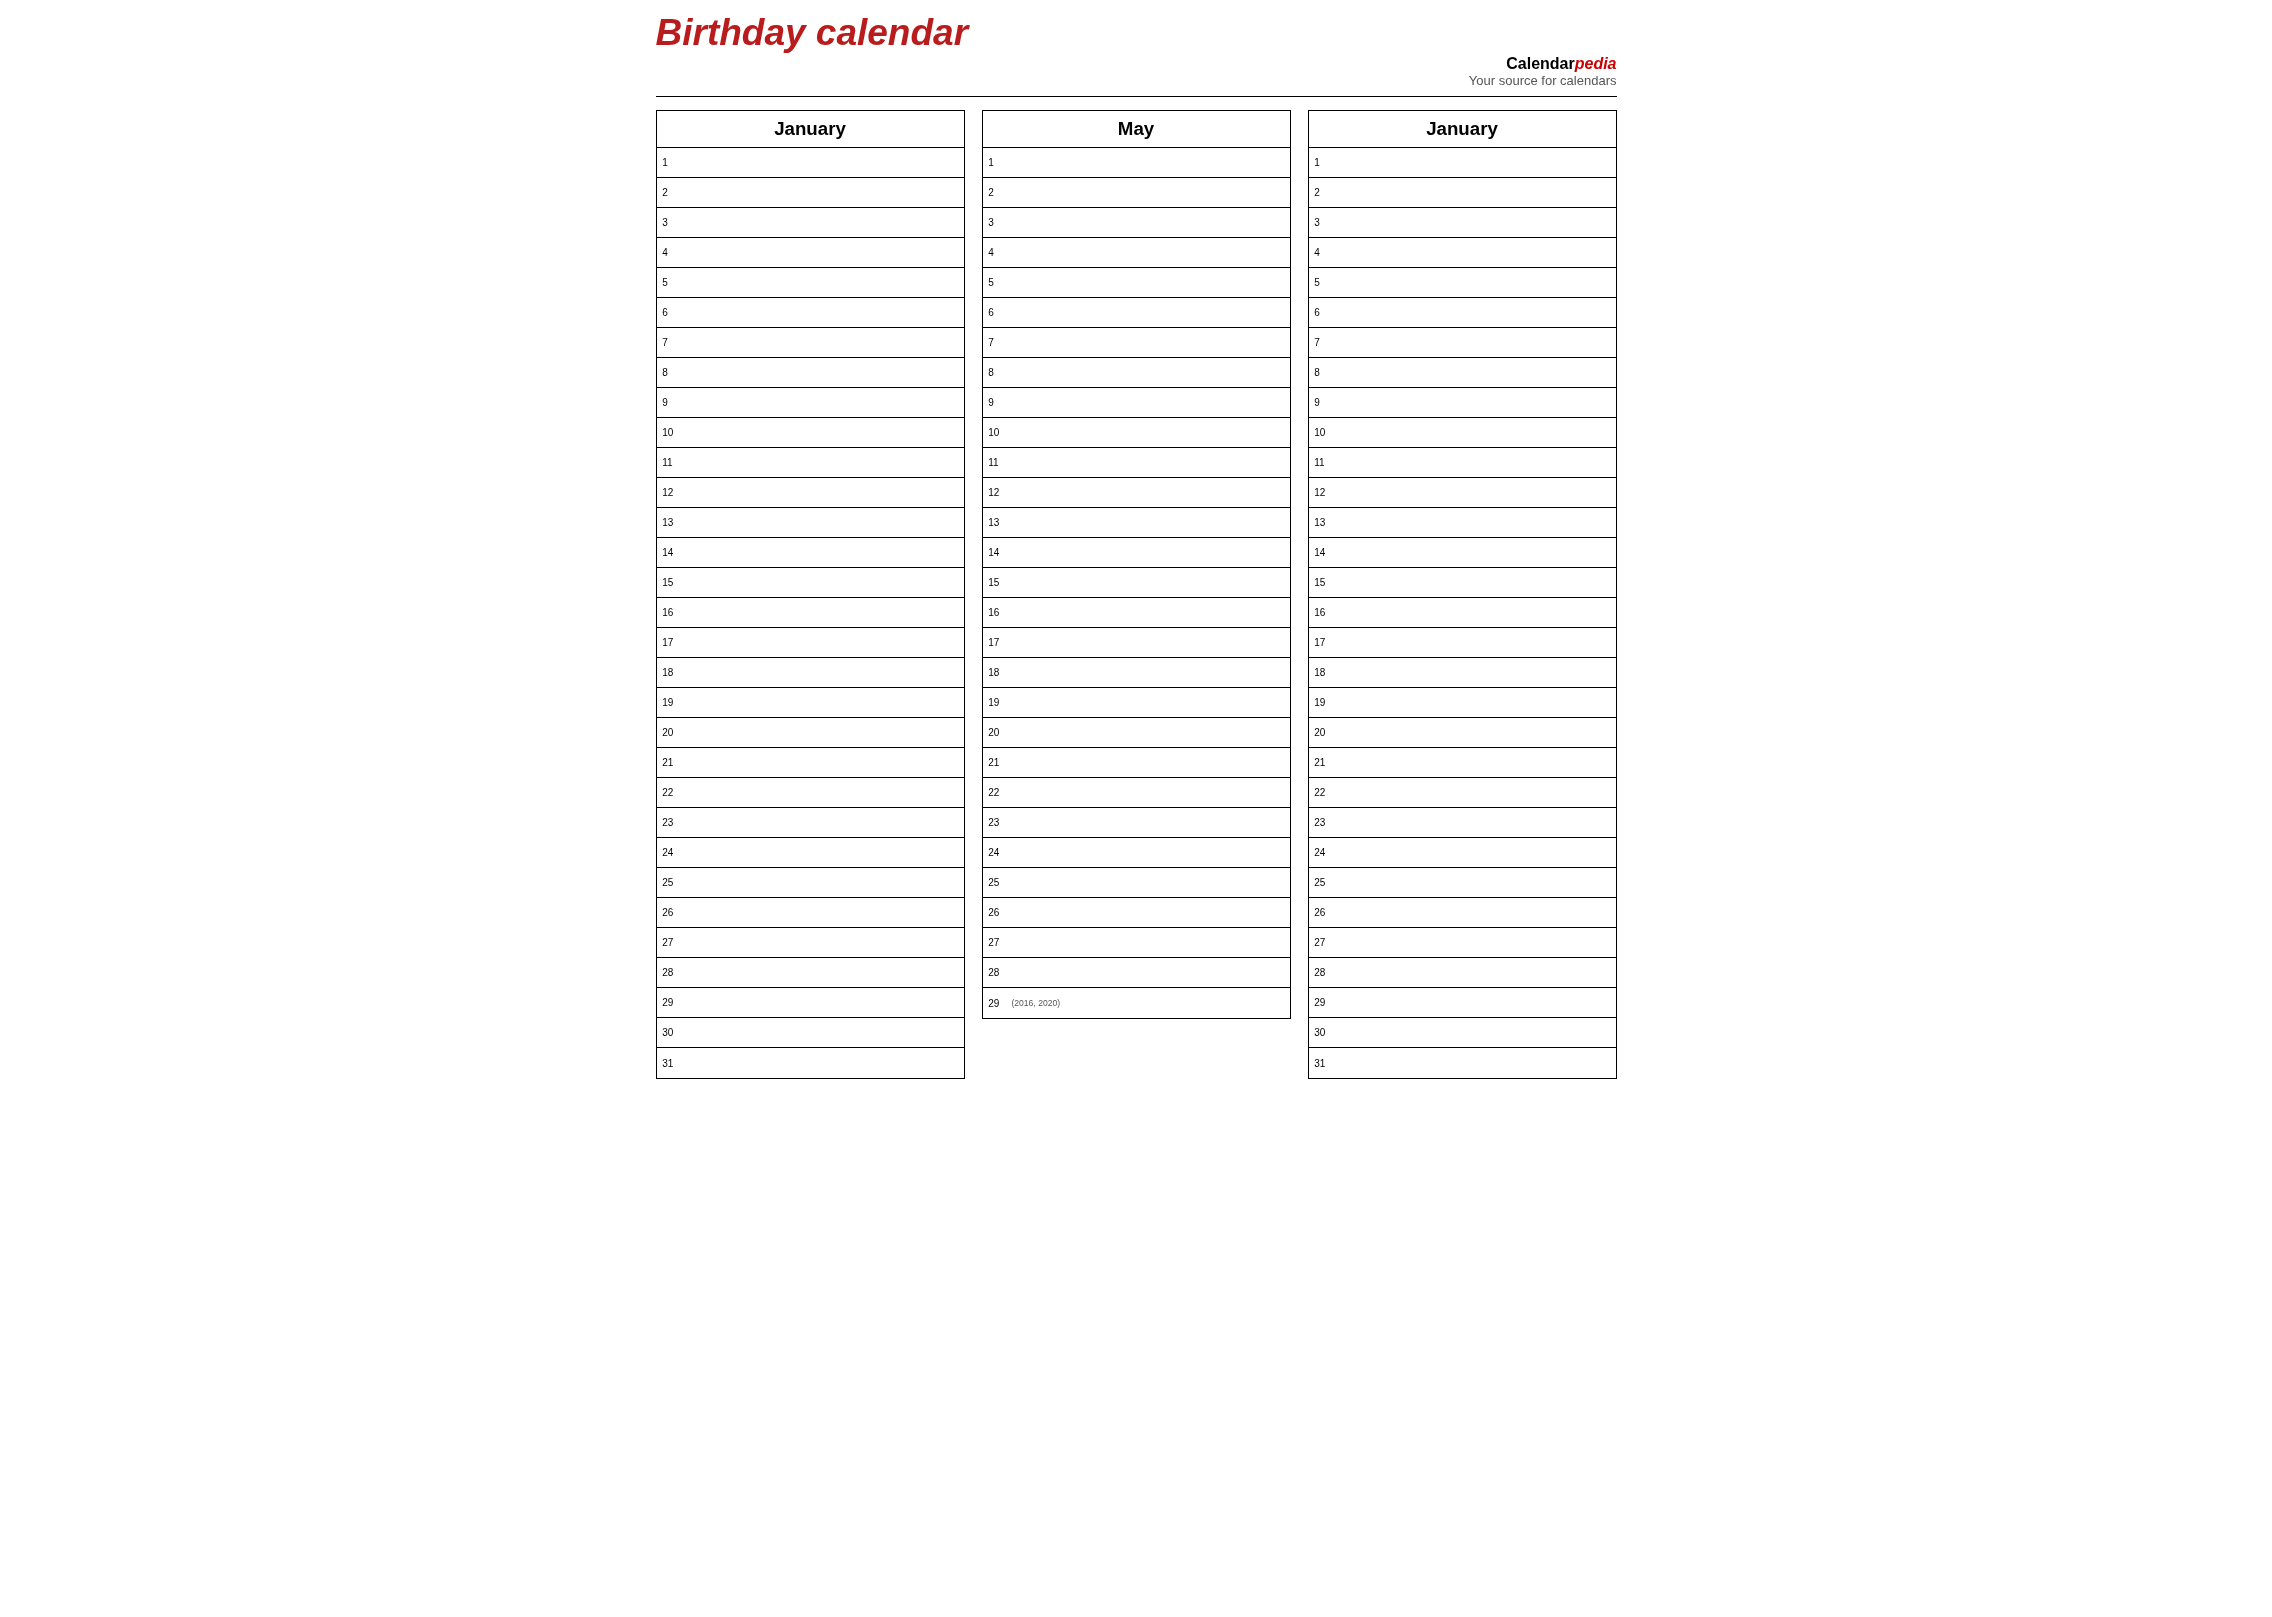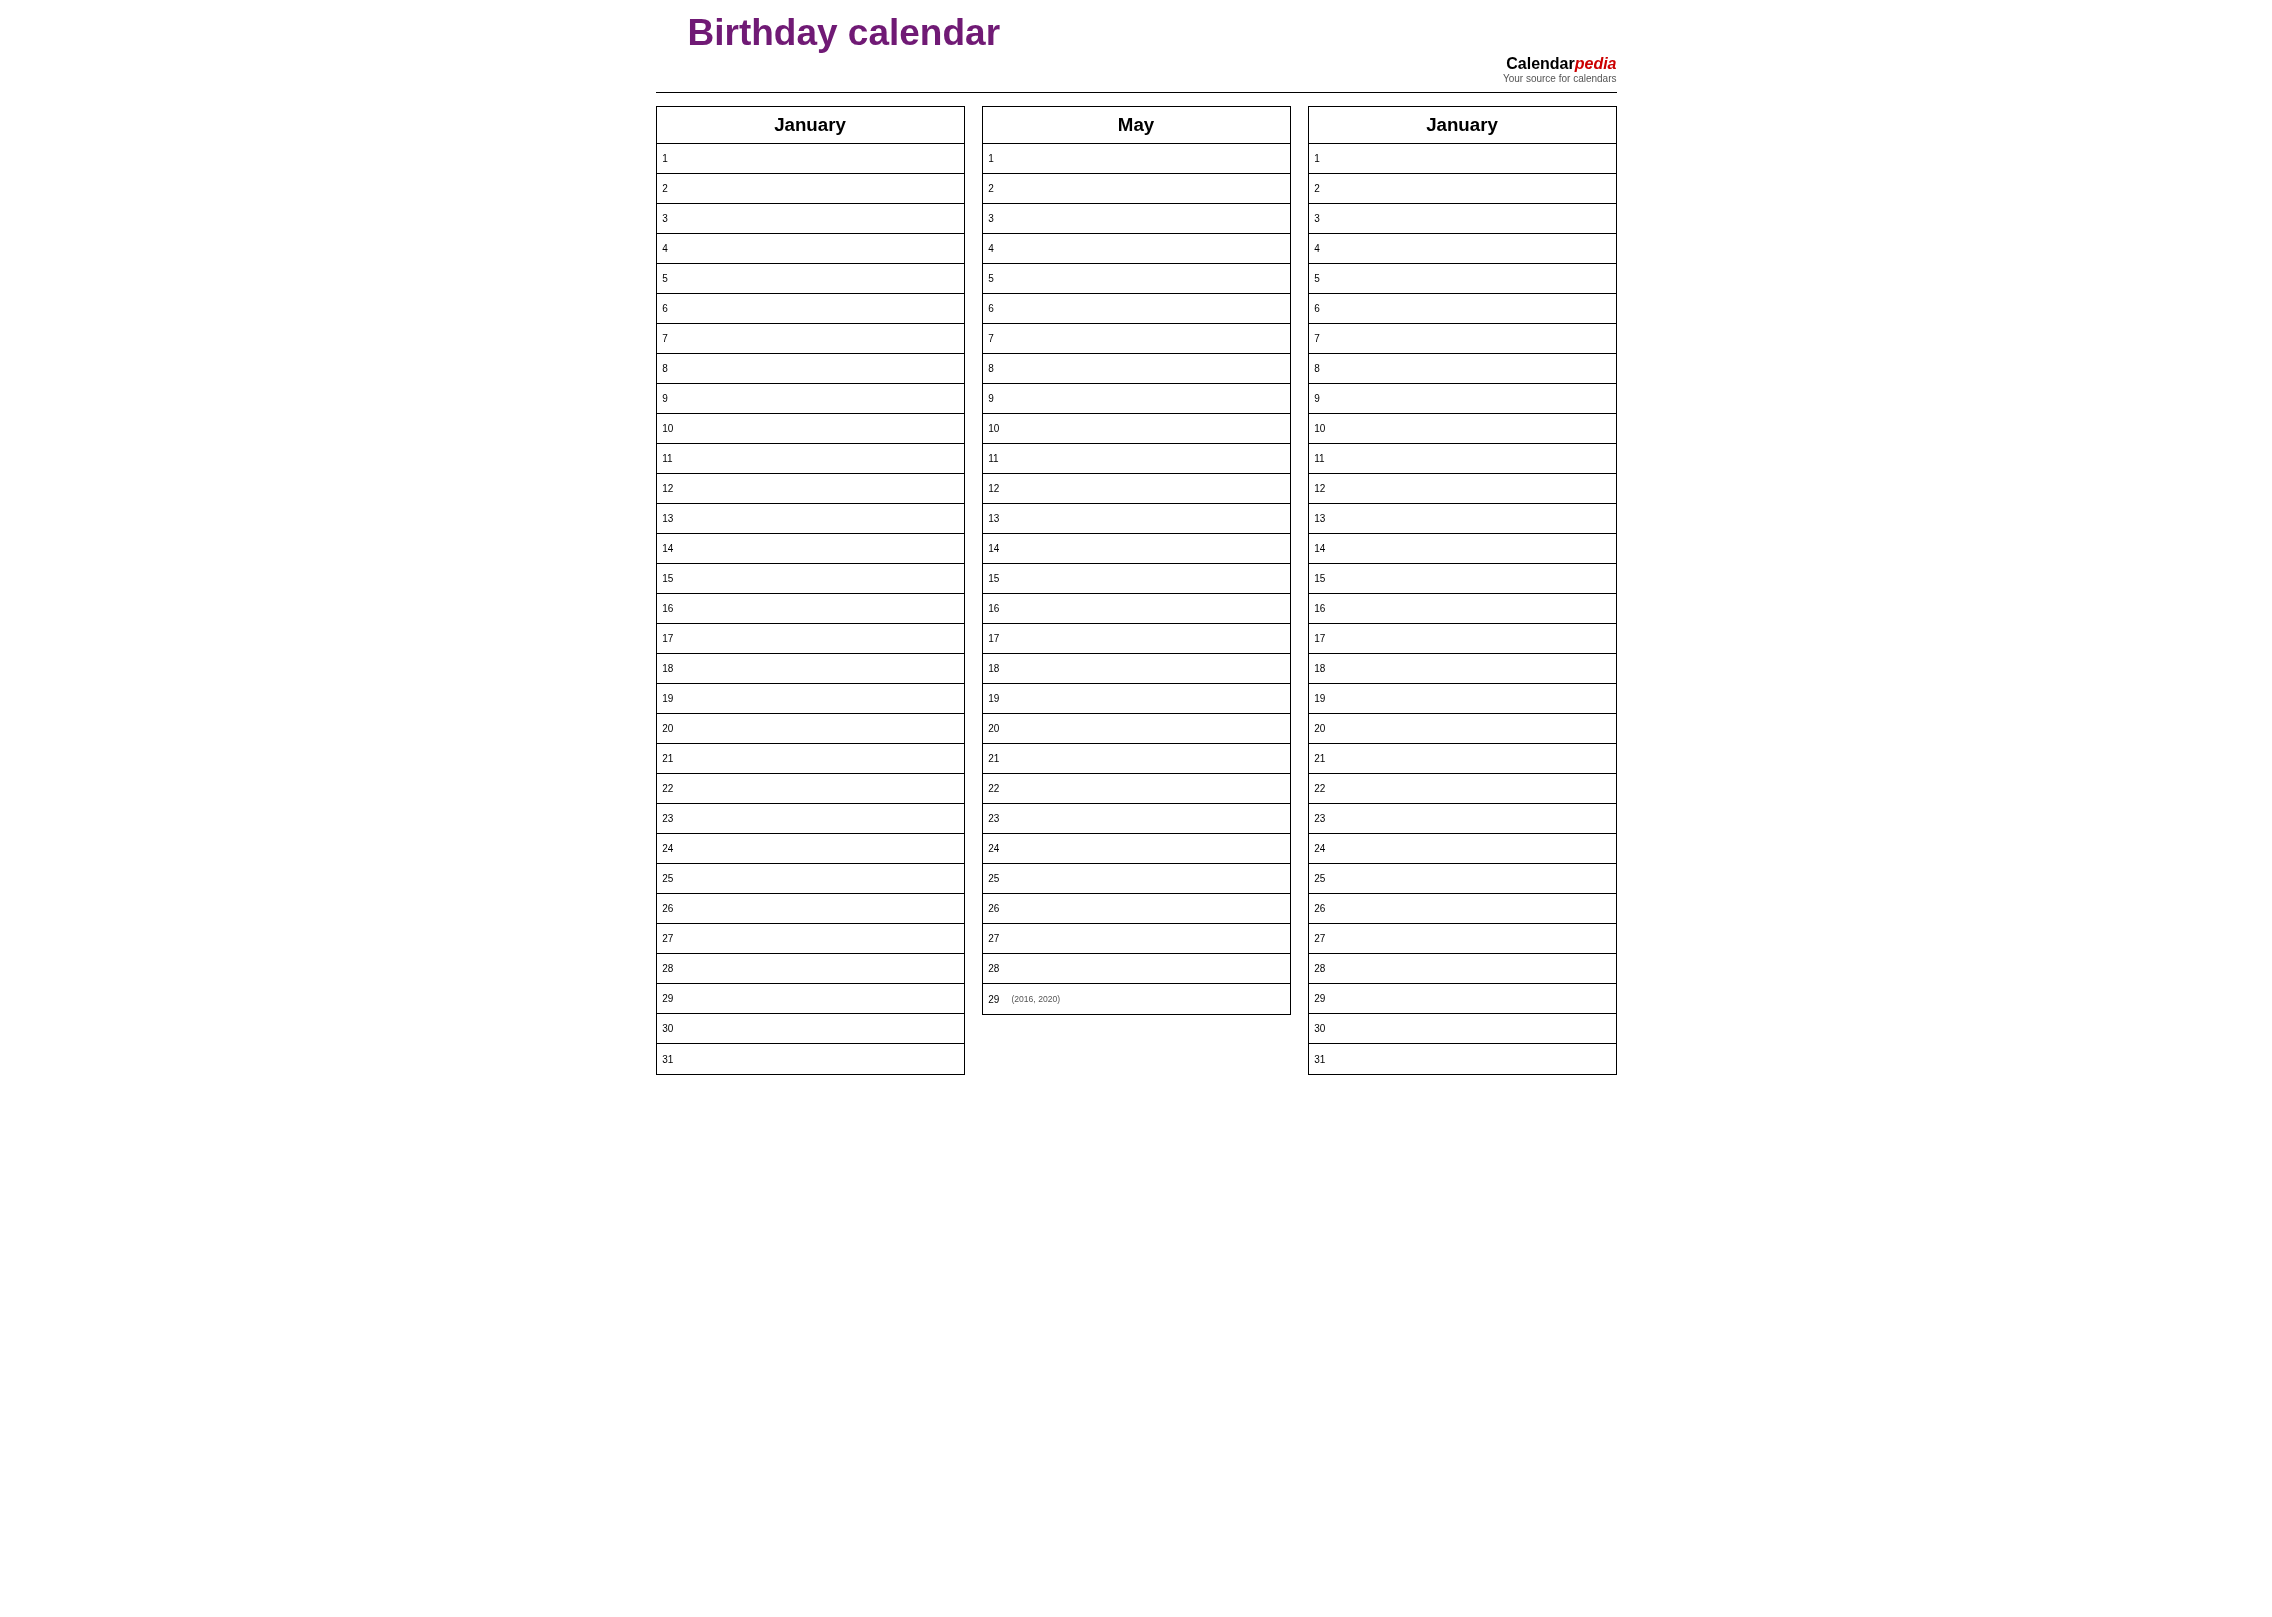--- a/index.html
+++ b/index.html
@@ -22,23 +22,23 @@
       justify-content: space-between;
       align-items: flex-start;
       margin-bottom: 13px;
       border-bottom: 1.4px solid #000;
       padding-bottom: 7.2px;
     }
 
     .page-title {
       font-size: 37px;
       font-weight: 900;
-      color: #701a75;
+      color: #b91c1c;
+      font-style: italic;
       line-height: 1;
-      margin-left: 32px;
     }
 
     .logo-container {
       text-align: right;
       display: flex;
       flex-direction: column;
       align-items: flex-end;
     }
 
     .logo-text {
@@ -53,21 +53,21 @@
       color: #cc0000;
       font-style: italic;
       font-weight: bold;
     }
 
     .logo-text span.calendar {
       font-weight: bold;
     }
 
     .logo-subtitle {
-      font-size: 10px;
+      font-size: 13px;
       color: #555;
       margin-left: 46px;
     }
 
     .calendars-container {
       display: flex;
       gap: 17px;
       align-items: flex-start;
     }
 

